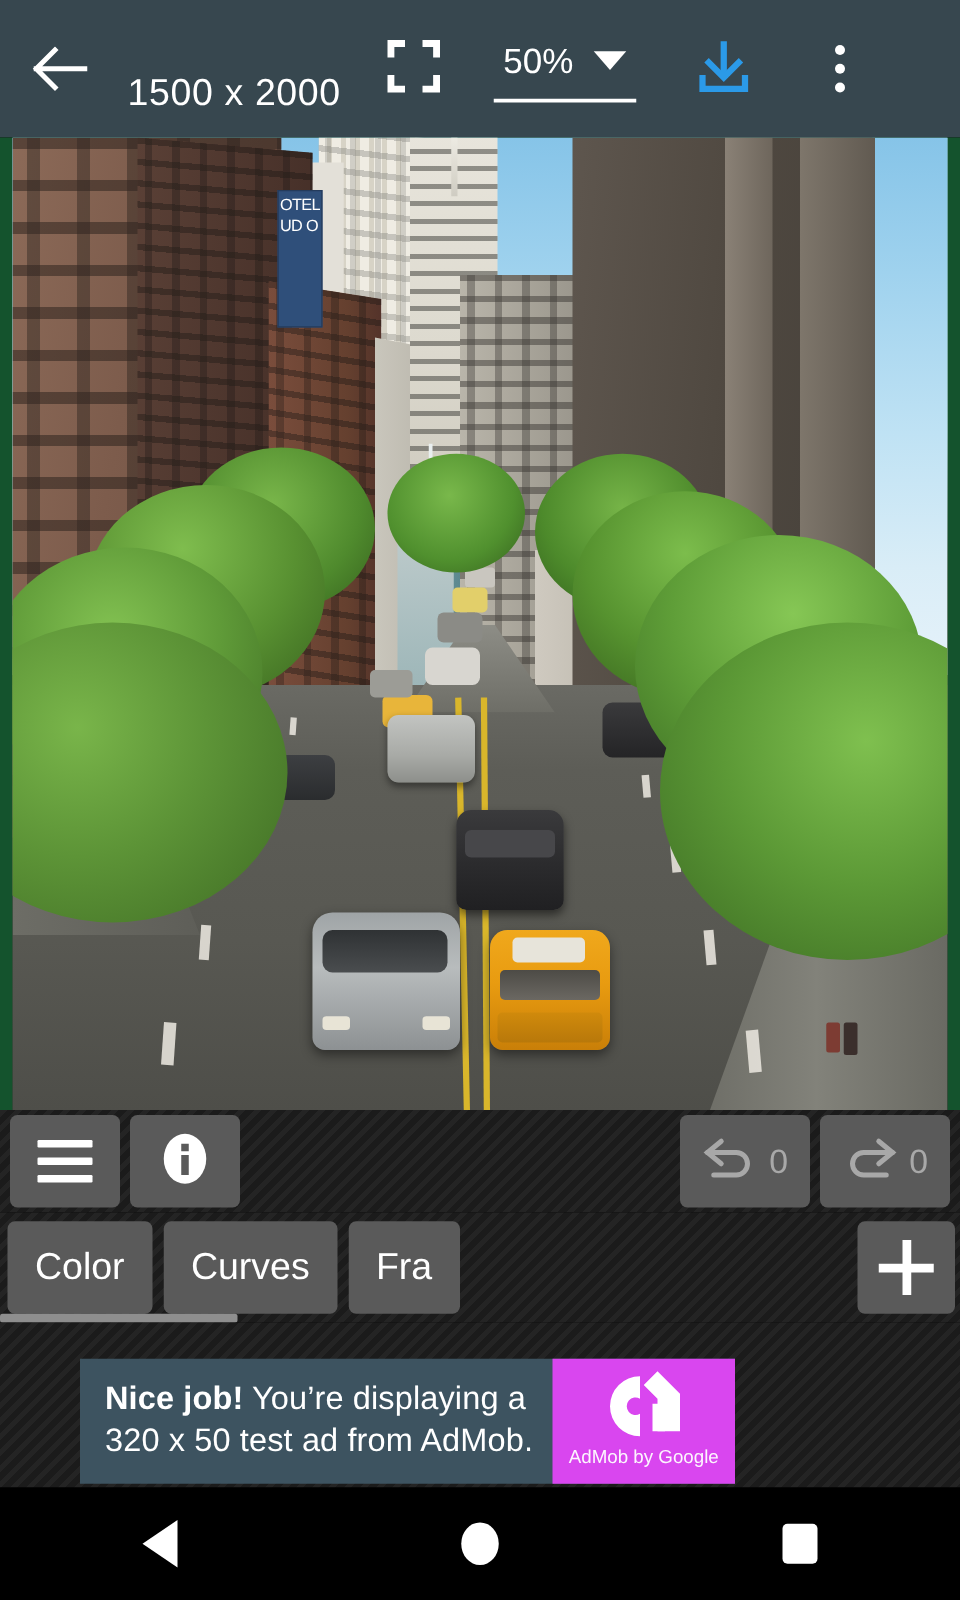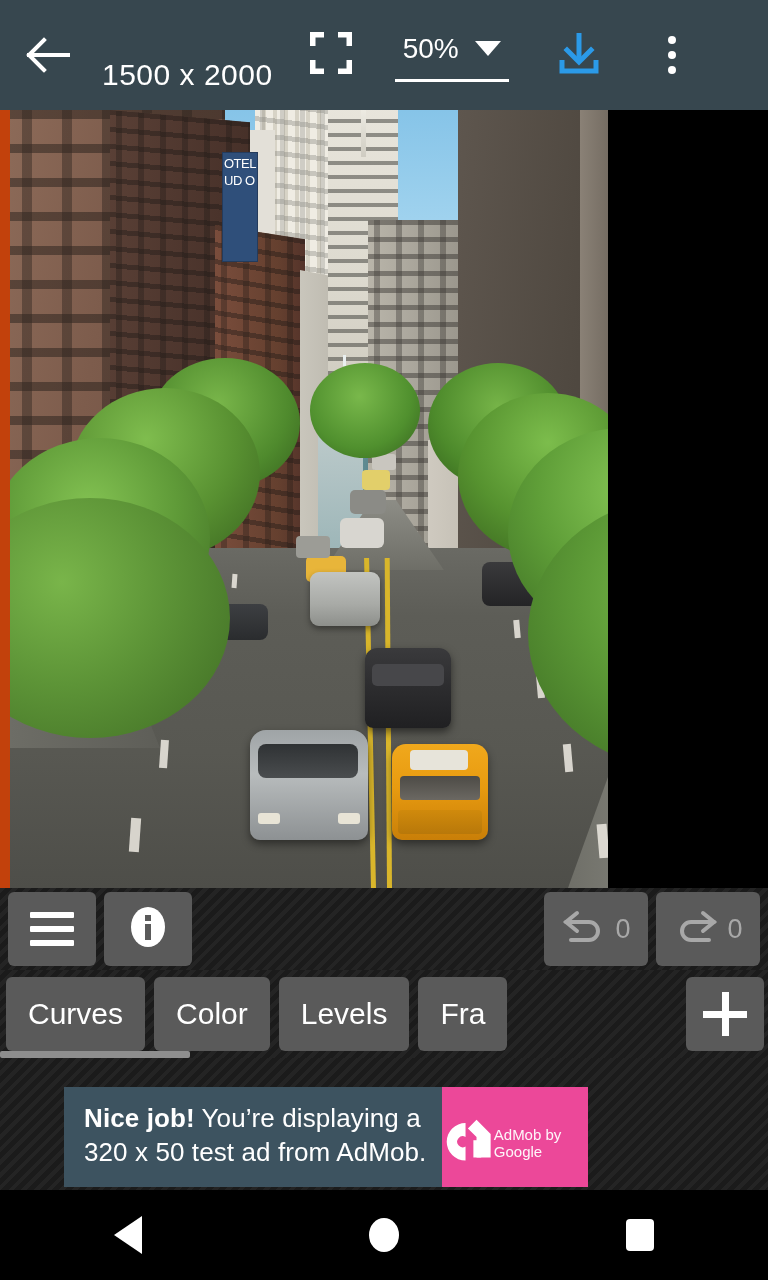--- a/index.html
+++ b/index.html
@@ -56,22 +56,22 @@
   }
   .tb-more {
     width:74px; height:110px; margin-left:14px;
     display:flex; flex-direction:column; align-items:center; justify-content:center;
     gap:7px; cursor:pointer;
   }
   .dot3 { width:8px; height:8px; border-radius:50%; background:#ffffff; }
 
   
   .canvas-wrap {
-    position:absolute; left:0; top:110px; width:608px; height:778px;
-    background:#c2410c; overflow:hidden;
+    position:absolute; left:0; top:110px; width:768px; height:778px;
+    background:#14532d; overflow:hidden;
   }
   .photo {
     position:absolute; left:10px; top:0; width:748px; height:778px;
     overflow:hidden;
     background:linear-gradient(#a6d4ef 0%, #bfe0f2 18%, #d5eaf6 30%, #6d6a60 45%, #4a4a42 70%, #3a3a34 100%);
   }
   
   .sky {
     position:absolute; left:0; top:0; width:100%; height:430px;
     background:linear-gradient(180deg,#86c4e8 0%,#9fd2ee 25%,#bfe2f4 55%,#d9edf7 80%,#e6f2fa 100%);
@@ -386,22 +386,22 @@
   .adbanner {
     position:absolute; left:64px; top:29px; width:524px; height:100px;
     display:flex; background:#3d5360;
   }
   .ad-text {
     flex:1; color:#ffffff; font-size:26px; line-height:34px;
     padding:14px 0 0 20px; letter-spacing:0.1px;
   }
   .ad-text b { font-weight:bold; }
   .ad-logo {
-    width:146px; background:#ec4899;
-    display:flex; align-items:center; justify-content:flex-start;
+    width:146px; background:#d946ef;
+    display:flex; flex-direction:column; align-items:center; justify-content:flex-start;
     padding-top:8px;
   }
   .admob-mark { width:66px; height:58px; }
   .ad-logo-cap { color:#ffffff; font-size:15px; margin-top:4px; opacity:.95; }
 
   
   .navbar {
     position:absolute; left:0; top:1190px; width:768px; height:90px;
     background:#000000; display:flex; align-items:center;
   }
@@ -609,23 +609,22 @@
           <path d="M30 6 L41 15 L30 24" stroke="#a8a8a8" stroke-width="4" fill="none" stroke-linecap="round"></path>
           <path d="M41 15 H18 a9 9 0 0 0 0 18 H36" stroke="#a8a8a8" stroke-width="4" fill="none" stroke-linecap="round"></path>
         </svg>
       </span>
       <span class="cnt">0</span>
     </div>
   </div>
 
   <div class="tabstrip striped">
     <div class="tabs">
+      <div class="tab">Color</div>
       <div class="tab">Curves</div>
-      <div class="tab">Color</div>
-      <div class="tab">Levels</div>
       <div class="tab">Fra</div>
     </div>
     <div class="tab-add">
       <span class="plus-h"></span>
       <span class="plus-v"></span>
     </div>
   </div>
   <div class="scrollbar"></div>
 
   <div class="adzone striped">

